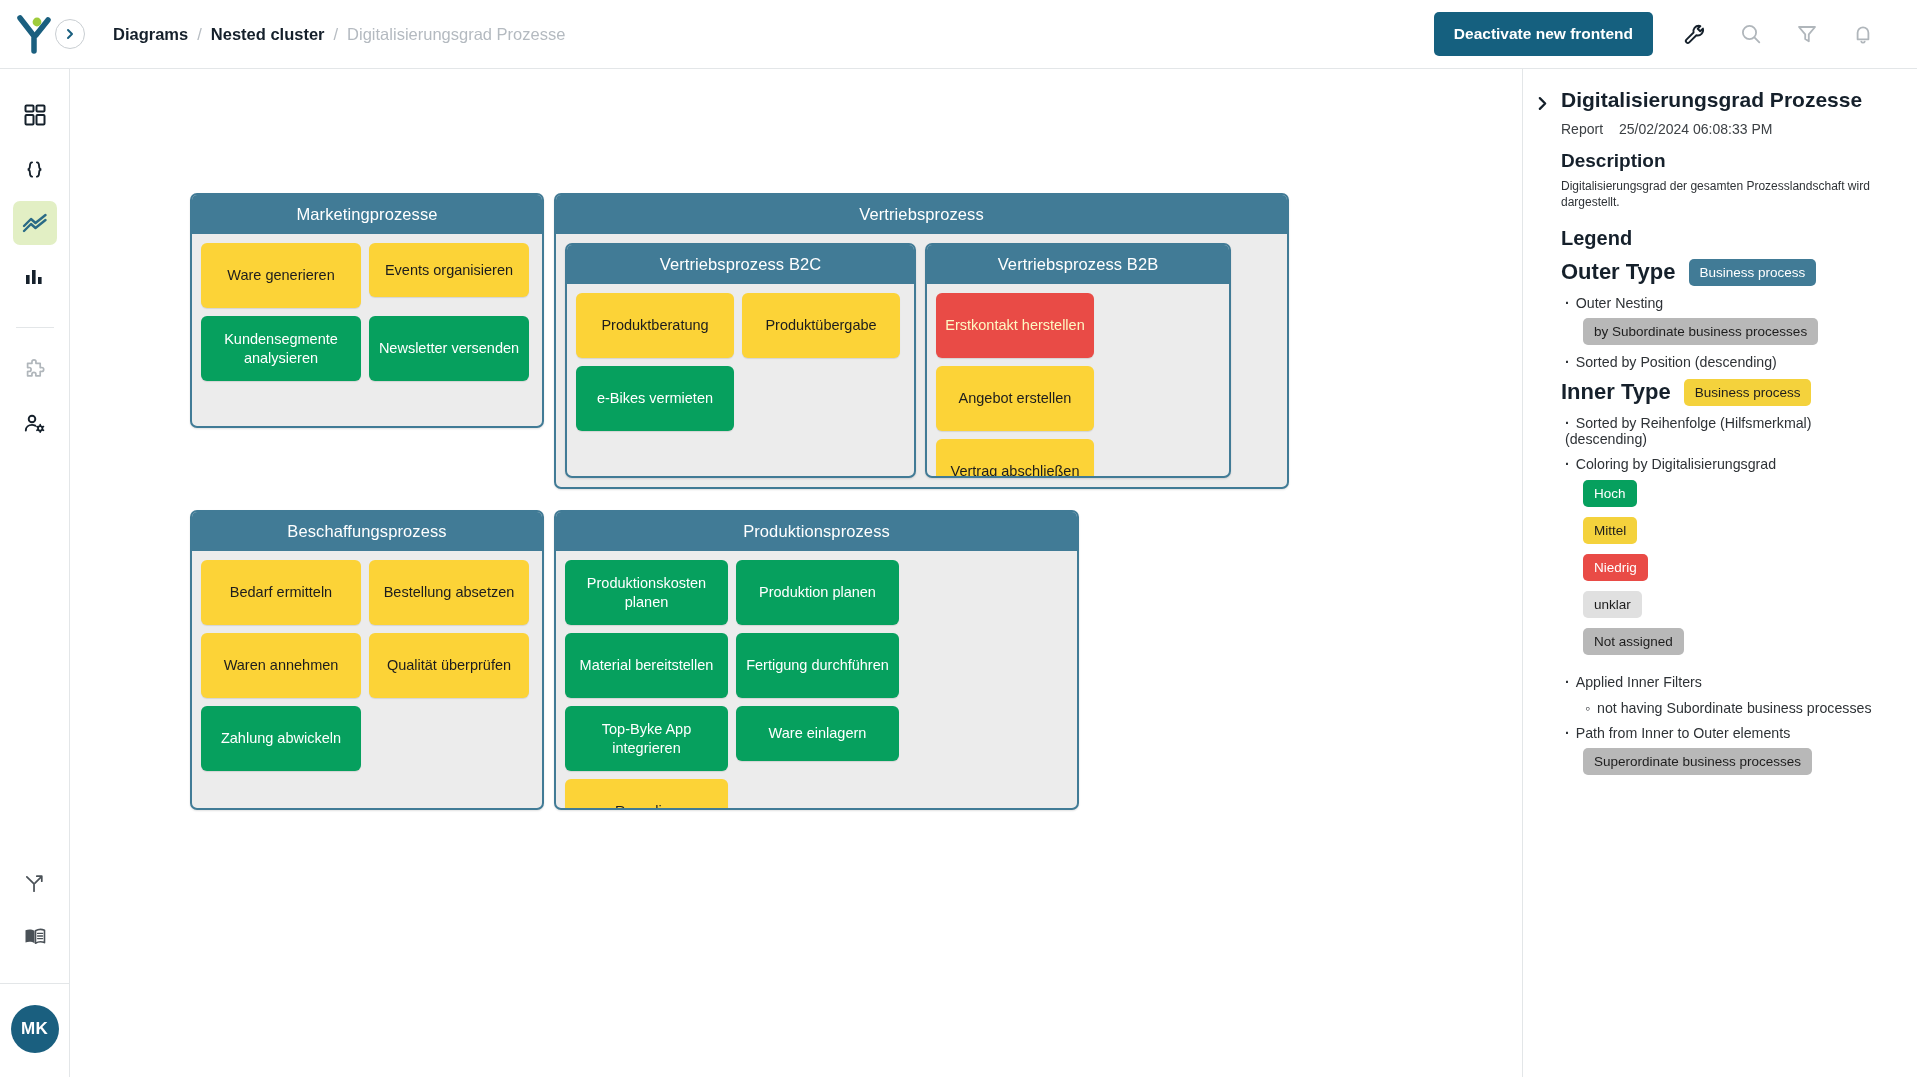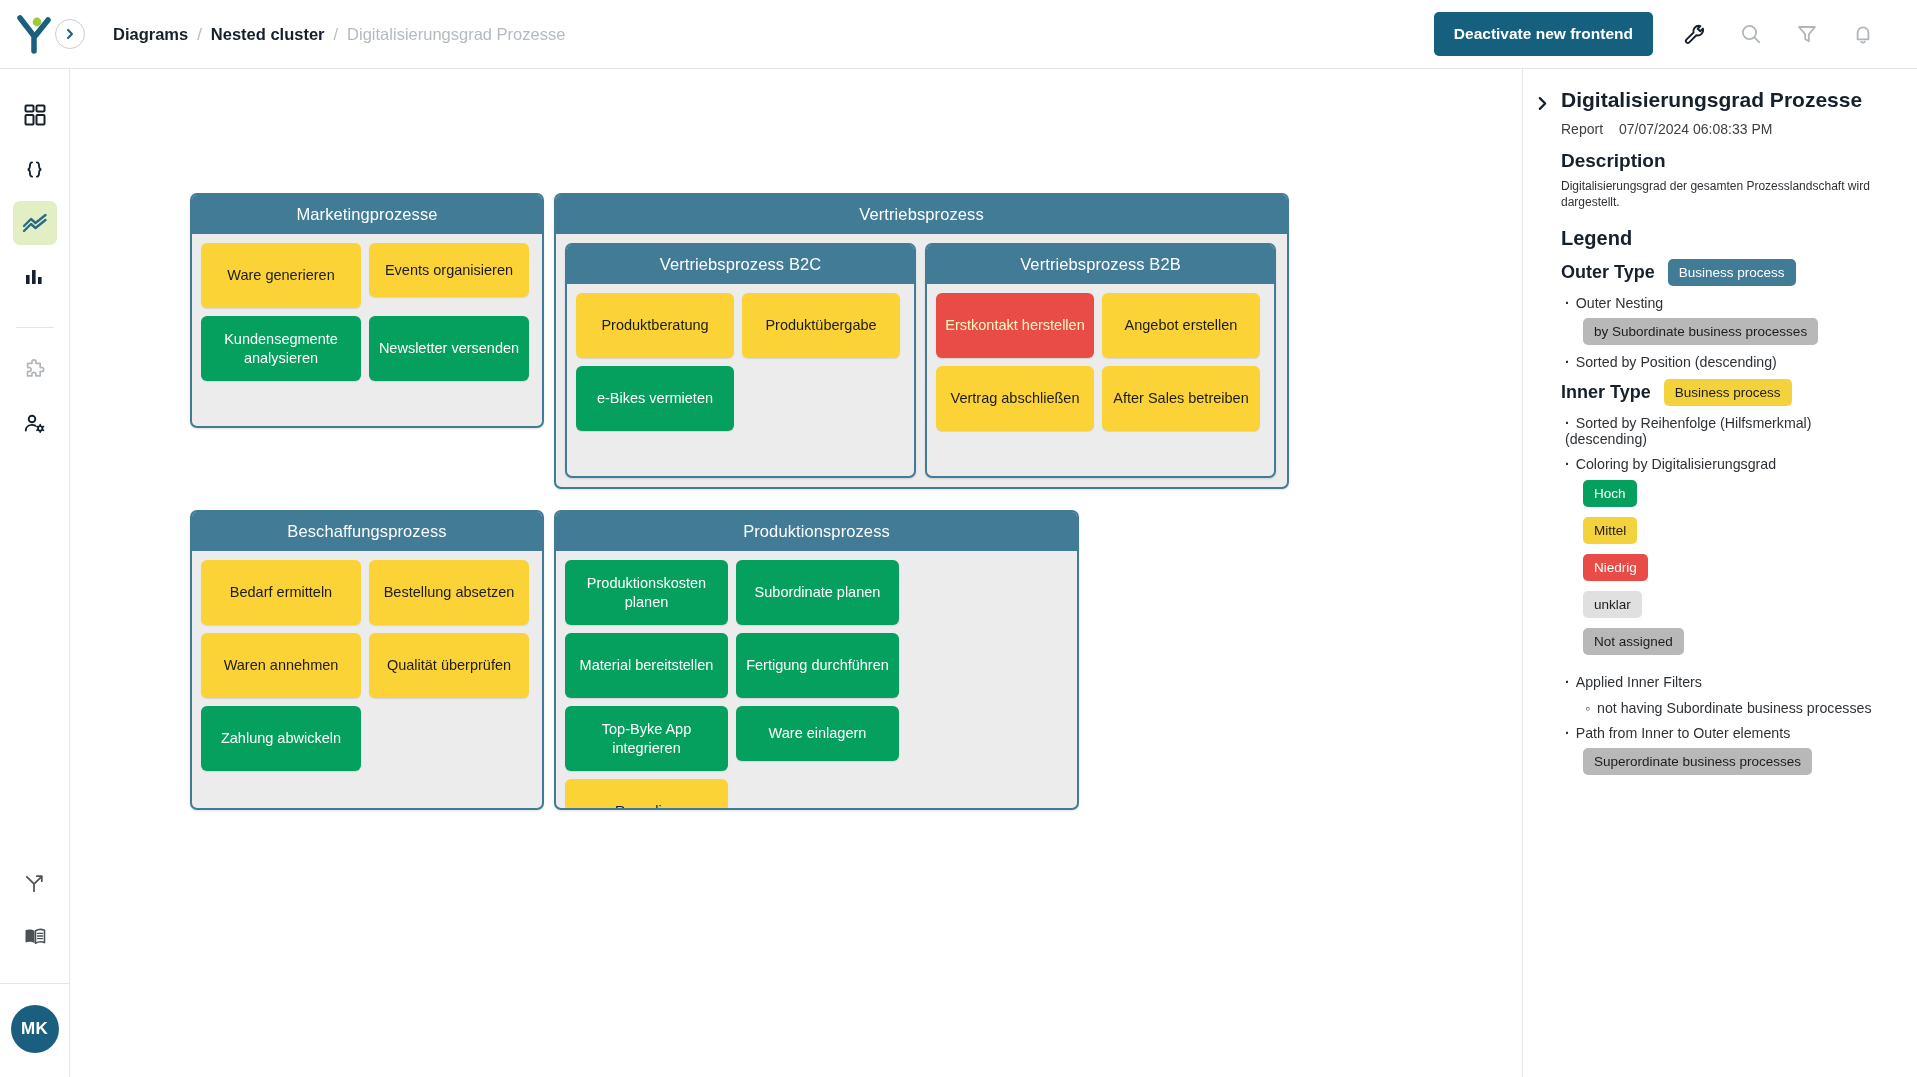--- a/index.html
+++ b/index.html
@@ -124,21 +124,21 @@
     justify-content: center; padding-top: 9px; cursor: pointer;
   }
   .panel-content { flex: 1 1 auto; min-width: 0; }
   .panel-title { font-size: 21px; font-weight: bold; color: #15202b; line-height: 1.25; }
   .panel-meta { margin-top: 8px; font-size: 14px; color: #3c4044; display: flex; gap: 16px; }
   .panel-h2 { font-size: 19px; font-weight: bold; color: #15202b; margin-top: 13px; }
   .panel-text { font-size: 12px; color: #2e3236; line-height: 1.35; margin-top: 6px; }
   .legend-h2 { font-size: 20px; font-weight: bold; color: #15202b; margin-top: 16px; }
 
   .type-row { display: flex; align-items: center; gap: 13px; margin-top: 9px; }
-  .type-label { font-size: 18px; font-weight: bold; color: #15202b; }
+  .type-label { font-size: 22px; font-weight: bold; color: #15202b; }
   .chip {
     display: inline-block; border-radius: 5px;
     font-size: 13.5px; padding: 6px 11px; white-space: nowrap;
   }
   .chip.teal { background: #417b96; color: #fff; }
   .chip.yellow { background: #f4d23c; color: #1d1d1d; }
   .chip.gray { background: #b8b8b8; color: #1d1d1d; }
   .chip.lightgray { background: #e0e0e0; color: #1d1d1d; }
   .chip.green { background: #06a05e; color: #fff; }
   .chip.red { background: #e94b46; color: #fff; }
@@ -297,21 +297,21 @@
               <div class="cluster" style="width:351px;background:#ececec;">
                 <div class="cluster-title">Vertriebsprozess B2C</div>
                 <div class="cluster-body" style="height:192px;">
                   <div class="node mittel" style="width:158px;height:65px;">Produktberatung</div>
                   <div class="node mittel" style="width:158px;height:65px;">Produktübergabe</div>
                   <div class="node hoch" style="width:158px;height:65px;">e-Bikes vermieten</div>
                   <div class="node empty" style="width:158px;height:65px;"></div>
                 </div>
               </div>
 
-              <div class="cluster" style="width:351px;background:#ececec;">
+              <div class="cluster" style="width:306px;background:#ececec;">
                 <div class="cluster-title">Vertriebsprozess B2B</div>
                 <div class="cluster-body" style="height:192px;">
                   <div class="node niedrig" style="width:158px;height:65px;">Erstkontakt herstellen</div>
                   <div class="node mittel" style="width:158px;height:65px;">Angebot erstellen</div>
                   <div class="node mittel" style="width:158px;height:65px;">Vertrag abschließen</div>
                   <div class="node mittel" style="width:158px;height:65px;">After Sales betreiben</div>
                 </div>
               </div>
 
             </div>
@@ -329,21 +329,21 @@
               <div class="node mittel" style="width:160px;height:65px;">Qualität überprüfen</div>
               <div class="node hoch" style="width:160px;height:65px;">Zahlung abwickeln</div>
               <div class="node empty" style="width:160px;height:65px;"></div>
             </div>
           </div>
 
           <div class="cluster" style="width:525px;">
             <div class="cluster-title">Produktionsprozess</div>
             <div class="cluster-body" style="height:257px;">
               <div class="node hoch" style="width:163px;height:65px;">Produktionskosten planen</div>
-              <div class="node hoch" style="width:163px;height:65px;">Subordinate planen</div>
+              <div class="node hoch" style="width:163px;height:65px;">Produktion planen</div>
               <div class="node hoch" style="width:163px;height:65px;">Material bereitstellen</div>
               <div class="node hoch" style="width:163px;height:65px;">Fertigung durchführen</div>
               <div class="node hoch" style="width:163px;height:65px;">Top-Byke App integrieren</div>
               <div class="node hoch" style="width:163px;height:55px;">Ware einlagern</div>
               <div class="node mittel" style="width:163px;height:65px;">Recycling</div>
               <div class="node empty" style="width:163px;height:65px;"></div>
 
             </div>
           </div>
         </div>
@@ -356,21 +356,21 @@
         <svg width="15" height="15" viewBox="0 0 14 14">
           <path d="M4.5 2 L9.5 7 L4.5 12" stroke="#15202b" stroke-width="2.1" fill="none" stroke-linecap="round" stroke-linejoin="round"></path>
         </svg>
       </div>
 
       <div class="panel-content">
         <div class="panel-title">Digitalisierungsgrad Prozesse</div>
 
         <div class="panel-meta">
           <span>Report</span>
-          <span>07/07/2024 06:08:33 PM</span>
+          <span>25/02/2024 06:08:33 PM</span>
         </div>
 
         <div class="panel-h2">Description</div>
         <div class="panel-text">Digitalisierungsgrad der gesamten Prozesslandschaft wird dargestellt.</div>
 
         <div class="legend-h2">Legend</div>
 
         <div class="type-row">
           <span class="type-label">Outer Type</span>
           <span class="chip teal">Business process</span>

